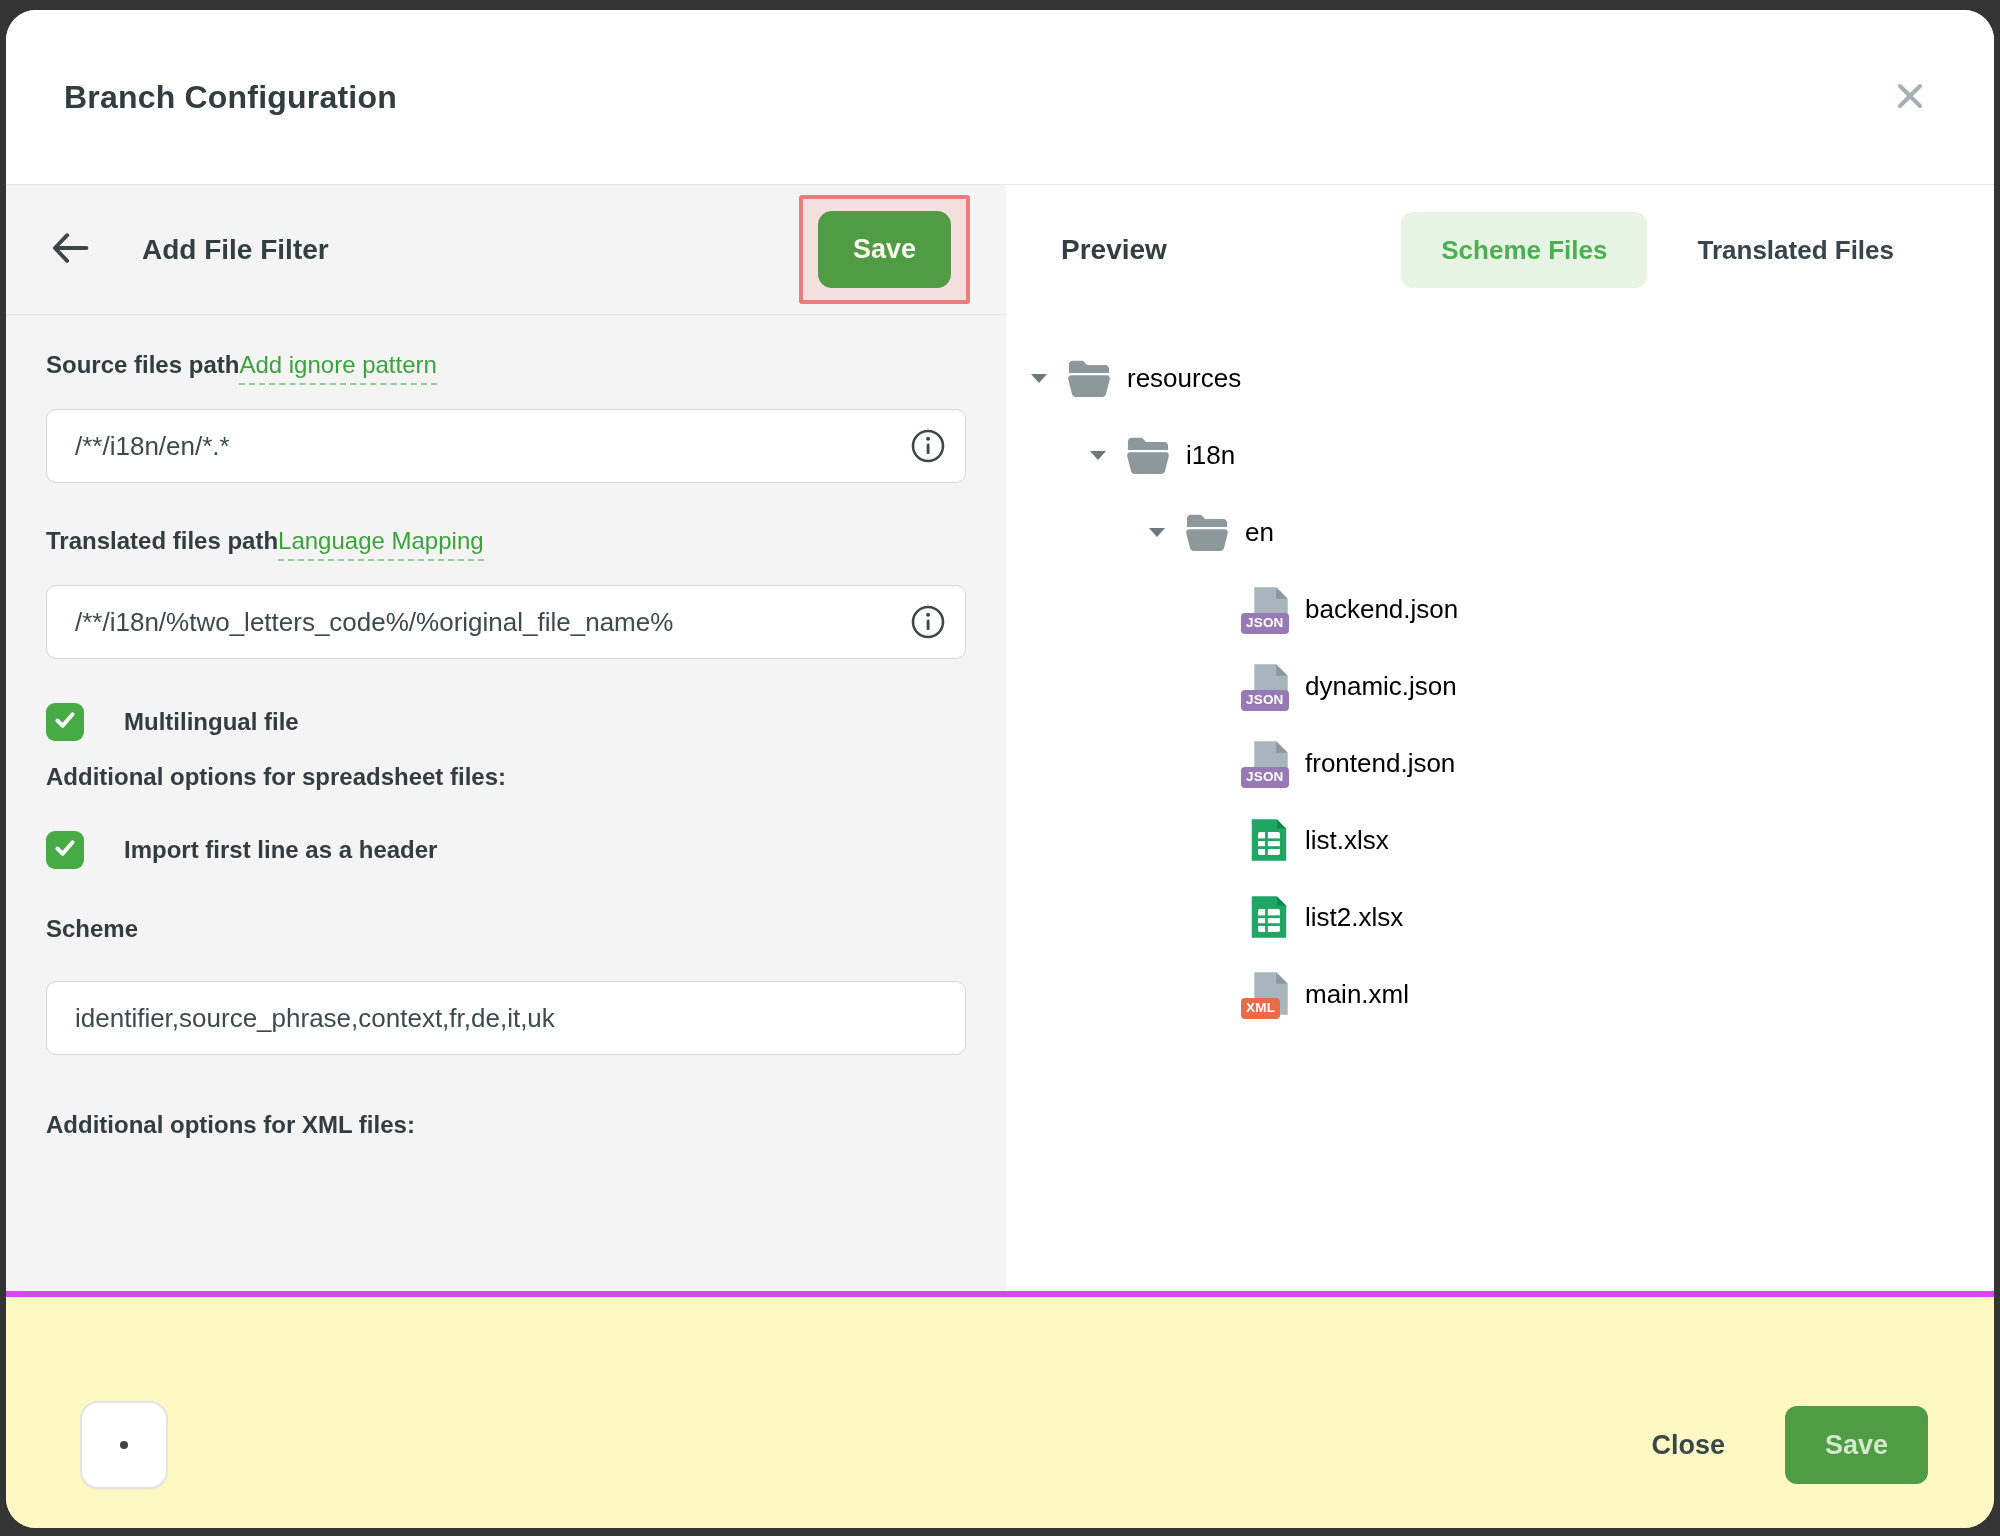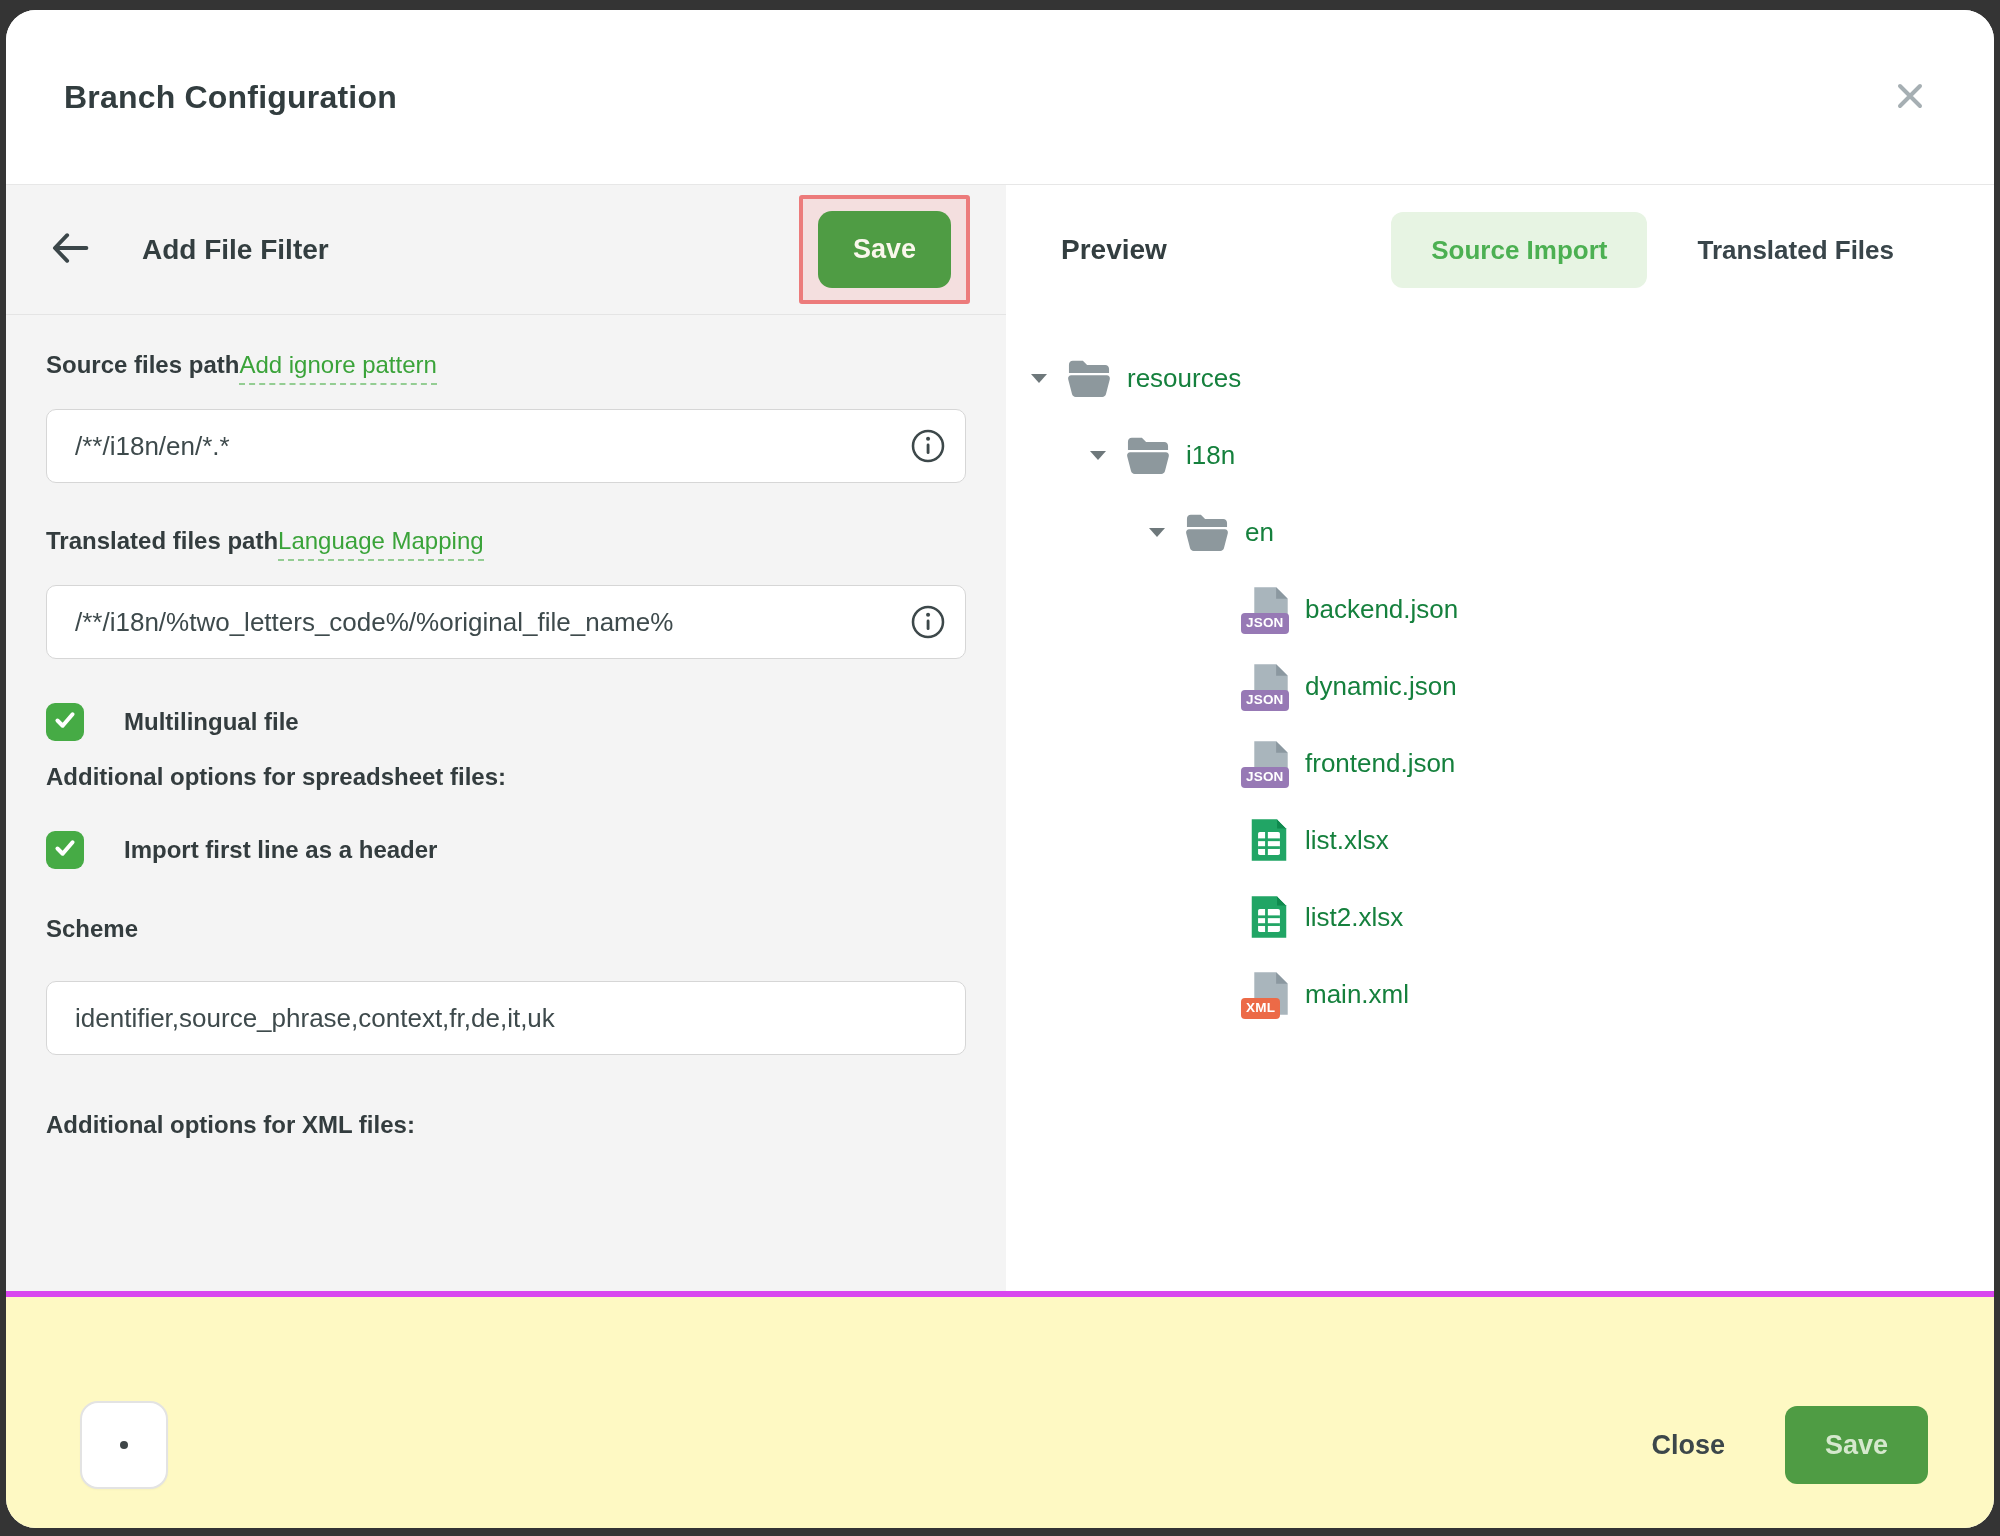--- a/index.html
+++ b/index.html
@@ -77,21 +77,21 @@
   .tree-row{height:77px;display:flex;align-items:center;cursor:pointer;}
   .tree-row .indent{display:inline-block;height:1px;}
   .caret{width:38px;flex:0 0 38px;display:flex;align-items:center;}
   .caret i{display:block;width:0;height:0;border-left:8px solid transparent;border-right:8px solid transparent;border-top:9px solid #6e787b;margin-left:3px;}
   .folder-ic{width:46px;height:42px;flex:0 0 46px;margin-right:15px;}
   .file-ic{position:relative;width:48px;height:48px;flex:0 0 48px;margin-right:14px;}
   .file-ic svg.page{position:absolute;right:2px;top:0;}
   .file-badge{position:absolute;left:-2px;bottom:0;color:#fff;font-size:13.5px;font-weight:700;padding:2px 5px;border-radius:4px;letter-spacing:.2px;line-height:1.2;}
   .badge-json{background:#9779b5;}
   .badge-xml{background:#ec6a47;}
-  .tree-label{font-size:26px;color:#15803d;}
+  .tree-label{font-size:26px;color:#000000;}
   
   .modal-footer{height:231px;flex:0 0 231px;border-top:6px solid #d946ef;background:#fef9c3;position:relative;}
   .more-btn{
     position:absolute;left:74px;top:104px;width:88px;height:88px;background:#fff;
     border:2px solid #e3e3e3;border-radius:18px;cursor:pointer;
     display:flex;align-items:center;justify-content:center;gap:9px;
     box-shadow:0 1px 2px rgba(0,0,0,.03);
   }
   .more-btn span{width:8px;height:8px;border-radius:50%;background:#3f4648;display:block;}
   .footer-actions{position:absolute;right:66px;top:104px;height:88px;display:flex;align-items:center;gap:60px;}
@@ -197,21 +197,21 @@
         </div>
 
         <div class="section-heading xml-heading">Additional options for XML files:</div>
       </div>
     </div>
 
     <div class="right-panel">
       <div class="sub-header">
         <div class="panel-title">Preview</div>
         <div class="tabs">
-          <button class="tab active">Source Import</button>
+          <button class="tab active">Scheme Files</button>
           <button class="tab">Translated Files</button>
         </div>
       </div>
 
       <div class="tree">
 
         <div class="tree-row">
           <span class="indent" style="width:0px;"></span>
           <span class="caret">
               <i></i>

